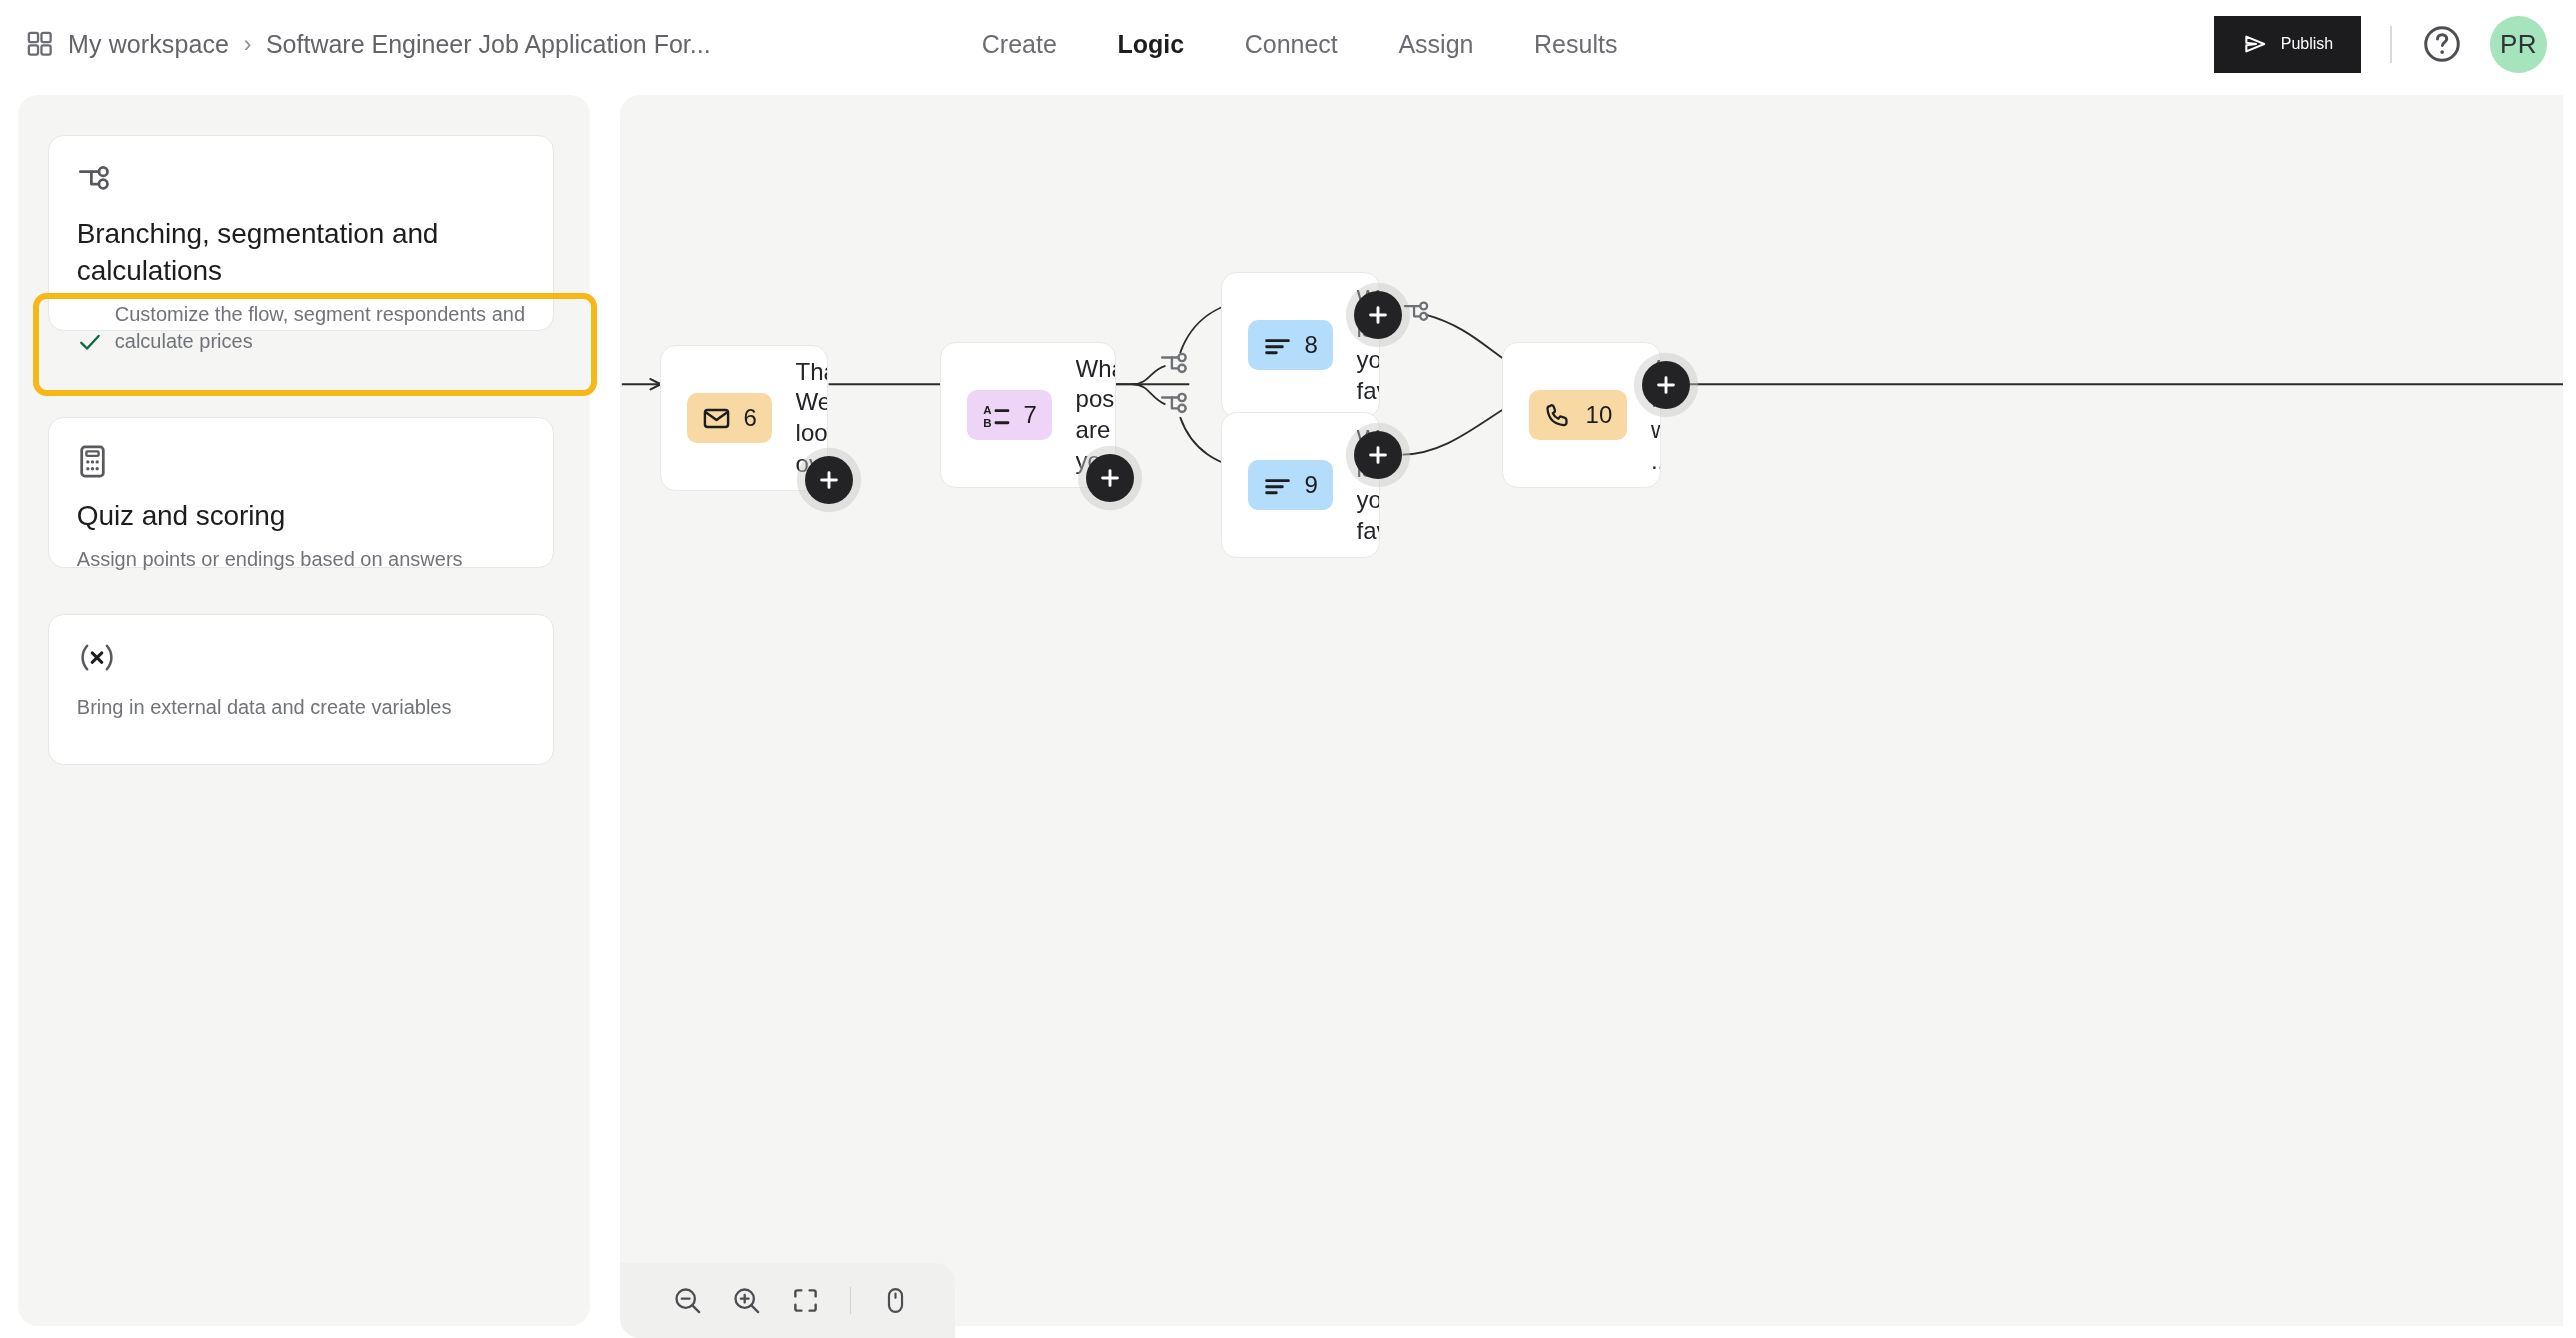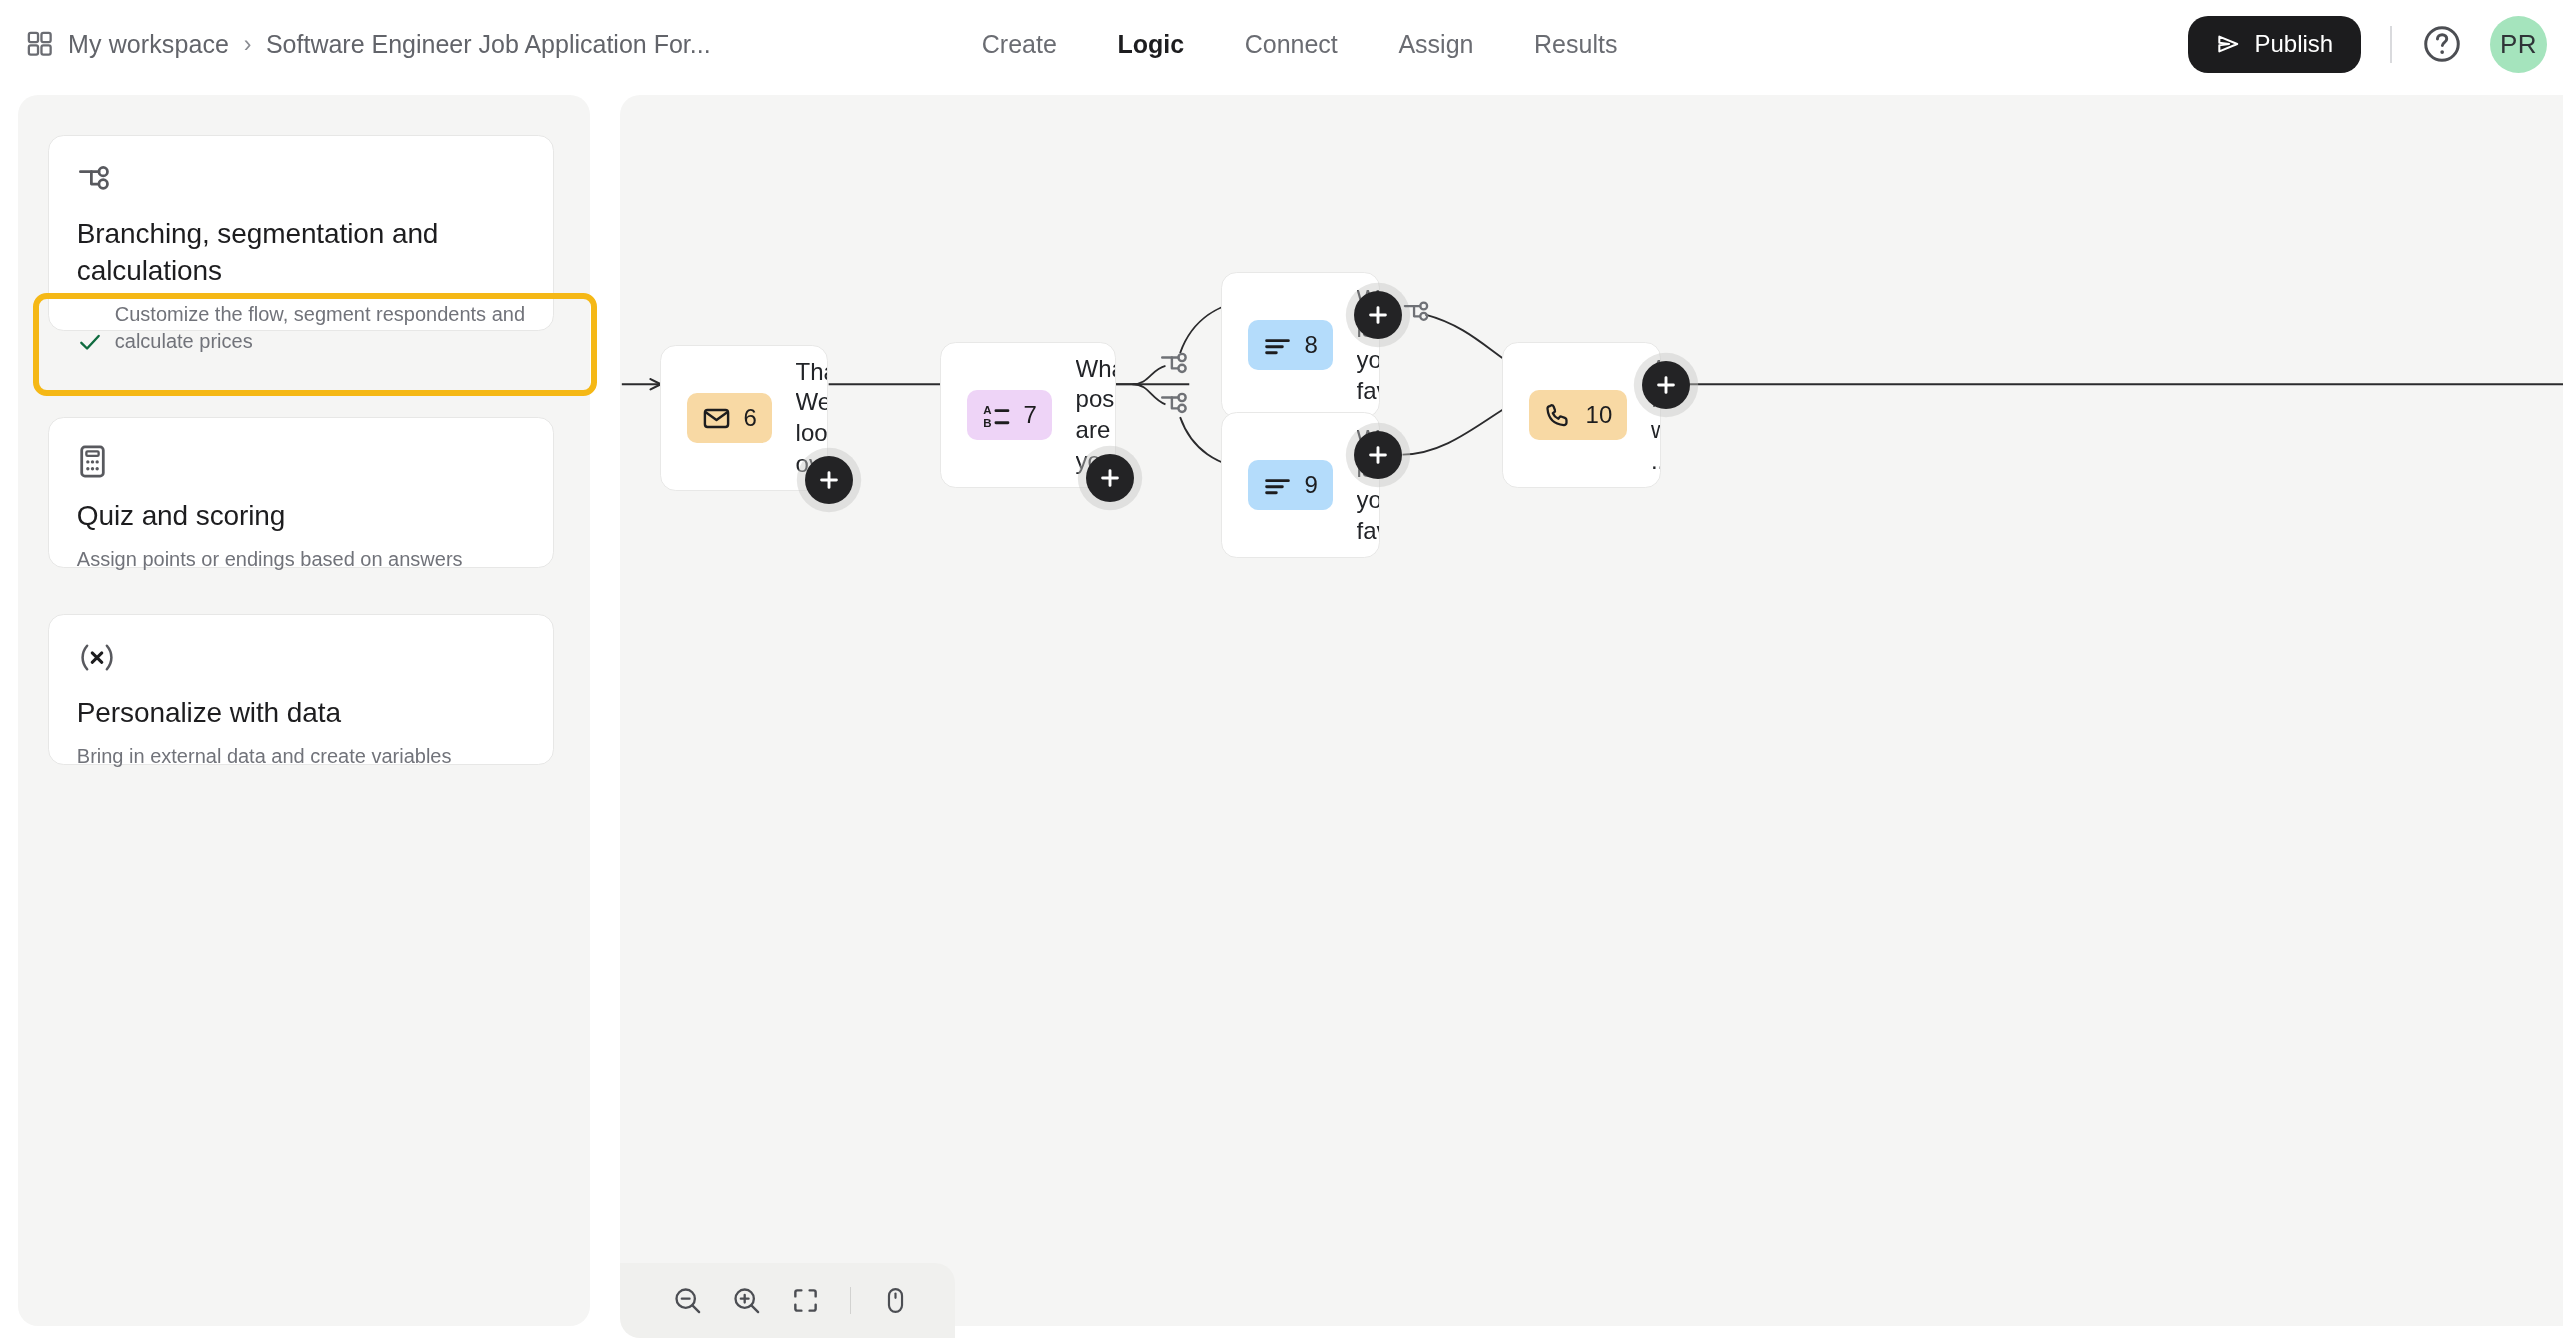--- a/index.html
+++ b/index.html
@@ -40,23 +40,23 @@
   }
   .nav-tab.active { color: #1d1d1f; font-weight: 700; }
 
   #header-right {
     position: absolute; right: 29px; top: 0; height: 88px;
     display: flex; align-items: center; gap: 0;
   }
   #publish-btn {
     display: flex; align-items: center; gap: 13px;
     background: #1c1c1e; color: #ffffff;
-    border: none; border-radius: 20px;
+    border: none; border-radius: 0;
     height: 57px; padding: 0 27.5px;
-    font-size: 24px; font-family: inherit; cursor: pointer;
+    font-size: 16px; font-family: inherit; cursor: pointer;
     white-space: nowrap;
   }
   .send-icon { width: 26px; height: 26px; display: block; }
   #header-divider {
     width: 1.8px; height: 37px; background: #d9dadd;
     margin-left: 29px; margin-right: 29px;
   }
   #help-btn {
     width: 42px; height: 42px; border: none; background: none;
     cursor: pointer; padding: 0; display: block;
@@ -263,21 +263,20 @@
   </div>
 
   <div class="side-card" id="card-personalize">
     <div class="card-icon">
       <svg width="40" height="33" viewBox="0 0 30 24" fill="none">
         <path d="M7.6 3.2C5.2 6 4.2 9.1 4.2 12c0 2.9 1 6 3.4 8.8" stroke="#58595e" stroke-width="1.9" stroke-linecap="round"></path>
         <path d="M22.4 3.2c2.4 2.8 3.4 5.9 3.4 8.8 0 2.9-1 6-3.4 8.8" stroke="#58595e" stroke-width="1.9" stroke-linecap="round"></path>
         <path d="M11.4 8.6 L18.6 15.6 M18.6 8.6 L11.4 15.6" stroke="#1d1d1f" stroke-width="2.3" stroke-linecap="round"></path>
       </svg>
     </div>
-    <div class="card-title">Personalize with data</div>
     <div class="card-desc">Bring in external data and create variables</div>
   </div>
 </div>
 
 <div id="highlight-box"></div>
 
 <div id="canvas">
 
   <svg id="canvas-svg" viewBox="0 0 2123 1345" width="1943" height="1231">
     <defs>

